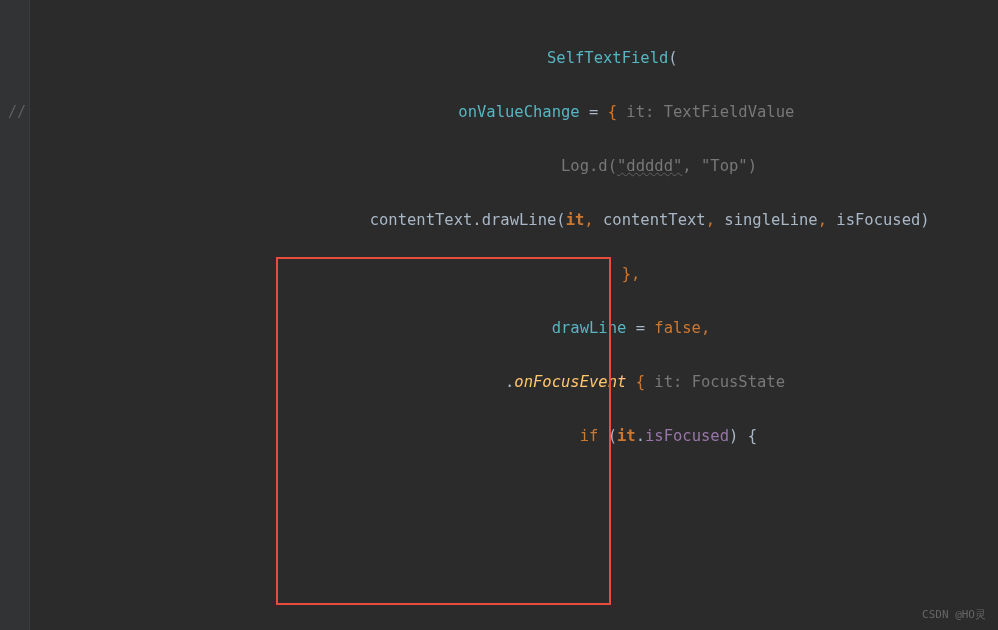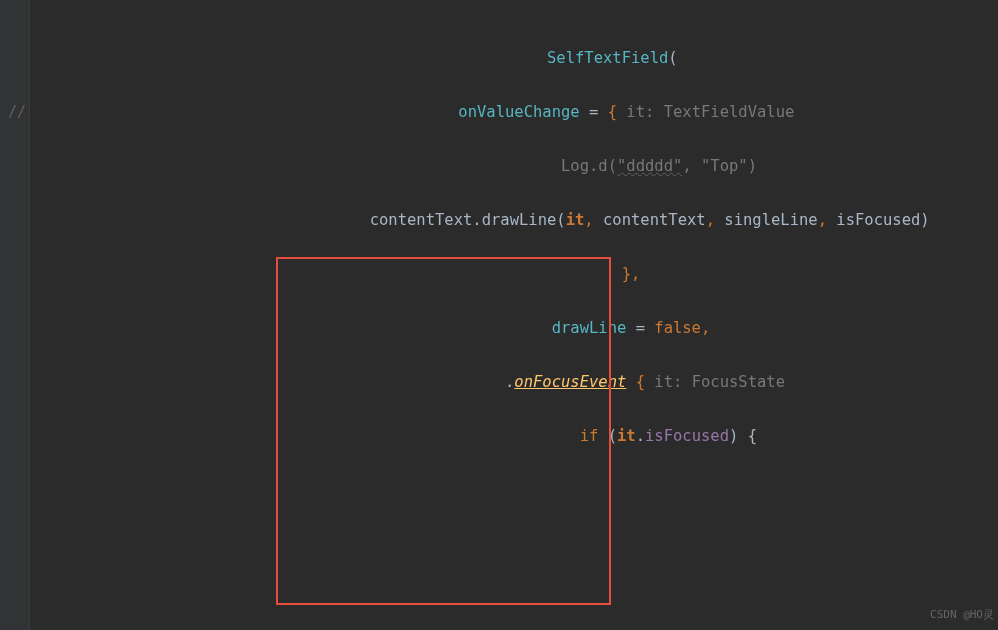--- a/index.html
+++ b/index.html
@@ -45,21 +45,21 @@
       text-align: center;
     }
     .line {
       display: block;
       padding-left: 10px;
     }
     .t-orange { color: #cc7832; }
     .t-teal { color: #56b6c2; }
     .t-hint { color: #787878; font-style: normal; }
     .t-purple { color: #9876aa; }
-    .t-italic { font-style: italic; text-decoration: underline; }
+    .t-italic { font-style: italic; }
     .underline-wavy {
       text-decoration: underline wavy #606060;
       text-decoration-thickness: 1px;
     }
     .underline-purple {
       text-decoration: underline;
       text-decoration-color: #9876aa;
     }
     .t-yellow { color: #ffc66d; }
     .red-box {
@@ -67,21 +67,21 @@
       border: 2px solid #e74c3c;
       left: 276px;
       top: 257px;
       width: 335px;
       height: 348px;
       pointer-events: none;
     }
     .watermark {
       position: absolute;
       bottom: 8px;
-      right: 4px;
+      right: 12px;
       color: #666;
       font-size: 11px;
     }
   </style>
 </head>
 <body>
 
 <div class="gutter-area">
   <span class="gutter-comment">//</span>
 </div>

